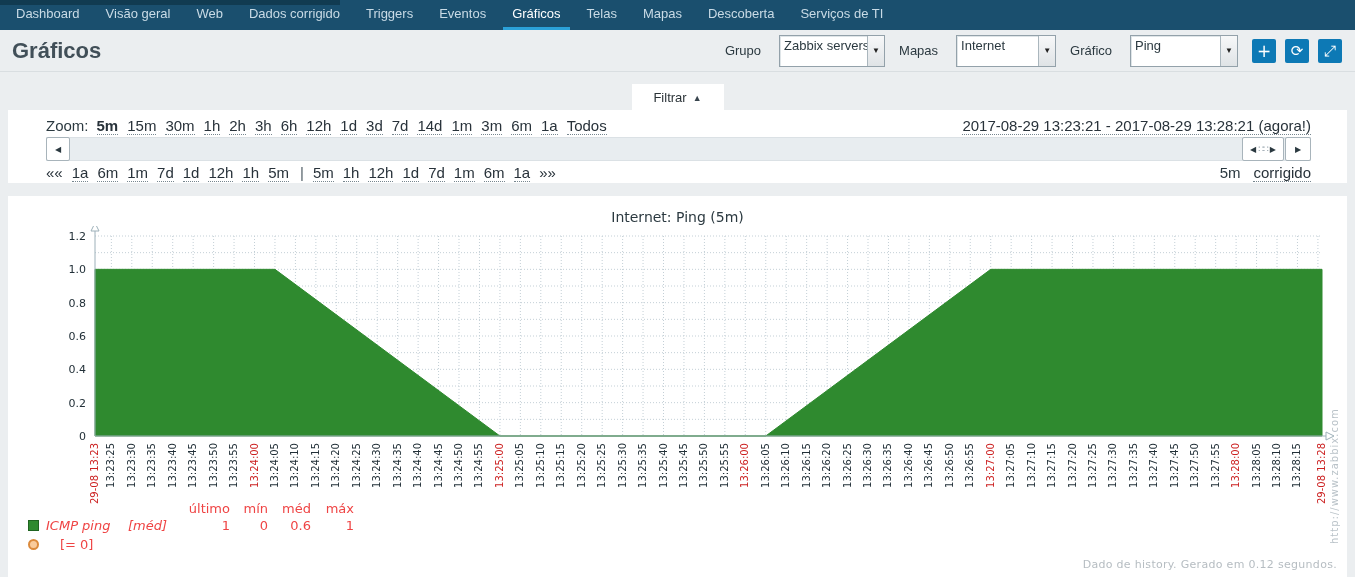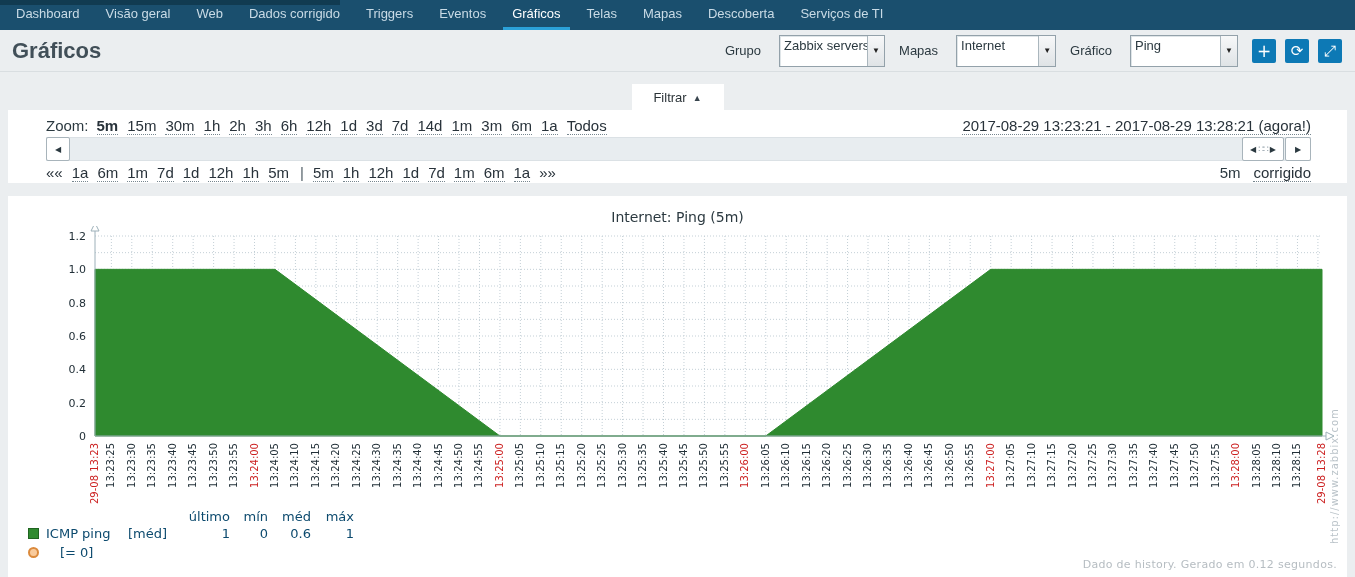--- a/index.html
+++ b/index.html
@@ -60,25 +60,25 @@
   .pager-row .pipe { margin:0 9px 0 2px; color:#55626a; }
   .period-lbl { margin-right:13px; }
 
   
   .chart-panel { position:relative; margin:0 8px; height:381px; background:#fff; }
   .chart-title { position:absolute; top:13px; left:0; width:100%; text-align:center;
                  font-size:14px; color:#2b3940; font-family:"DejaVu Sans", sans-serif; }
   #graph-svg { position:absolute; left:0; top:30px; }
 
   
-  .legend { position:absolute; left:20px; top:312px; font-size:13px; color:#0c4a6e;
+  .legend { position:absolute; left:20px; top:304px; font-size:13px; color:#ef4444;
             font-family:"DejaVu Sans", sans-serif; }
   .leg-row { display:flex; align-items:center; height:17px; }
   .leg-head .cell, .leg-row .cell { text-align:right; }
-  .c-lab { width:160px; display:flex; align-items:center; }
+  .c-lab { width:160px; display:flex; align-items:center;font-style:italic; }
   .c1 { width:42px; } .c2 { width:38px; } .c3 { width:43px; } .c4 { width:43px; }
   .swatch { width:11px; height:11px; background:#2f8a2f; border:1px solid #1f6420; margin-right:7px; flex:0 0 auto; }
   .leg-label { width:82px; }
   .leg-agg { width:60px; }
   .trig-row { margin-top:2px; }
   .trig-swatch { width:11px; height:11px; border-radius:50%; background:#f9cb9c; border:2px solid #db8a3c;
                  margin-right:7px; flex:0 0 auto; }
   .trig-val { margin-left:14px; }
 
   .footer-status { position:absolute; right:10px; bottom:6px; font-size:11px; color:#b6bdc2;

